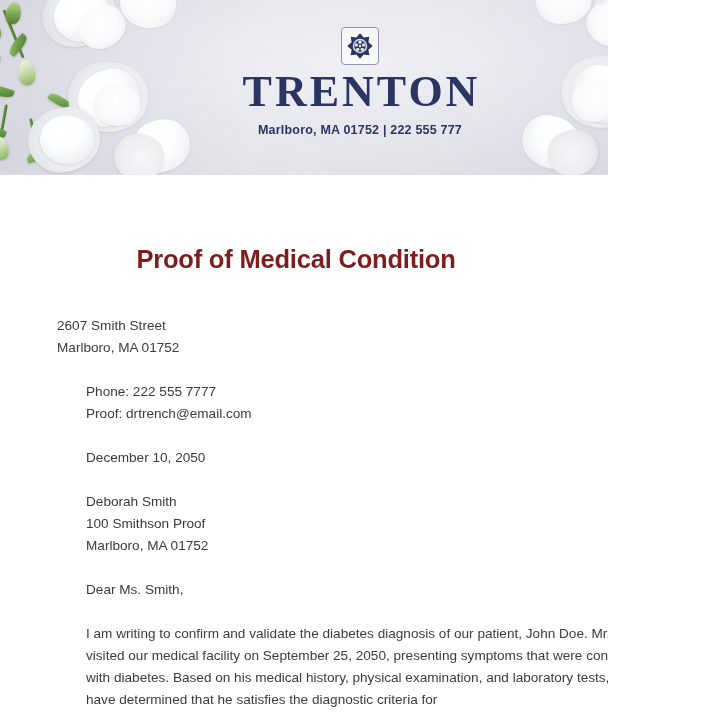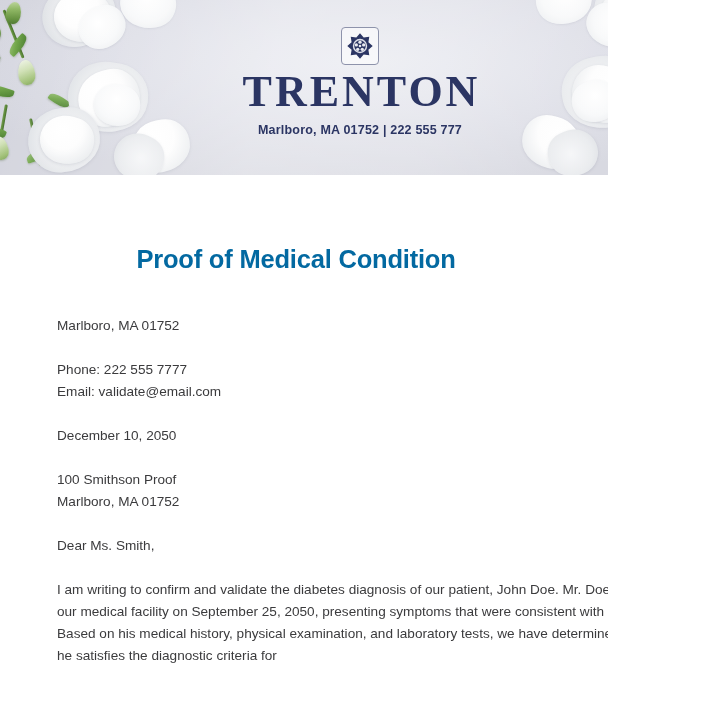--- a/index.html
+++ b/index.html
@@ -155,36 +155,36 @@
   .doc-title {
     position: absolute;
     left: 0;
     right: 16px;
     top: 243px;
     text-align: center;
     font-size: 25.5px;
     line-height: 32px;
     font-weight: 700;
     letter-spacing: -0.2px;
-    color: #0369a1;
+    color: #7f1d1d;
     margin: 0;
   }
 
   .doc-body {
     position: absolute;
     left: 57px;
     top: 315px;
     width: 606px;
     font-size: 13.6px;
     line-height: 22px;
     color: #3b3b3d;
   }
 
   .block { margin: 0; }
-  .block + .block { margin-top: 22px; }
+  .block + .block { margin-top: 22px; margin-left: 29px; }
   .line { display: block; white-space: pre; }
   .para { margin: 0; }
 </style>
 </head>
 <body>
 
 <div class="page">
 
   <div class="letterhead">
 
@@ -290,33 +290,35 @@
       <div class="brand-name">TRENTON</div>
       <div class="brand-contact">Marlboro, MA 01752 | 222 555 777</div>
     </div>
   </div>
 
   <h1 class="doc-title">Proof of Medical Condition</h1>
 
   <div class="doc-body">
 
     <div class="block">
+      <span class="line">2607 Smith Street</span>
       <span class="line">Marlboro, MA 01752</span>
     </div>
 
     <div class="block">
       <span class="line">Phone: 222 555 7777</span>
-      <span class="line">Email: validate@email.com</span>
+      <span class="line">Proof: drtrench@email.com</span>
     </div>
 
     <div class="block">
       <span class="line">December 10, 2050</span>
     </div>
 
     <div class="block">
+      <span class="line">Deborah Smith</span>
       <span class="line">100 Smithson Proof</span>
       <span class="line">Marlboro, MA 01752</span>
     </div>
 
     <div class="block">
       <span class="line">Dear Ms. Smith,</span>
     </div>
 
     <div class="block">
       <p class="para">I am writing to confirm and validate the diabetes diagnosis of our patient, John Doe. Mr. Doe visited our medical facility on September 25, 2050, presenting symptoms that were consistent with diabetes. Based on his medical history, physical examination, and laboratory tests, we have determined that he satisfies the diagnostic criteria for</p>

